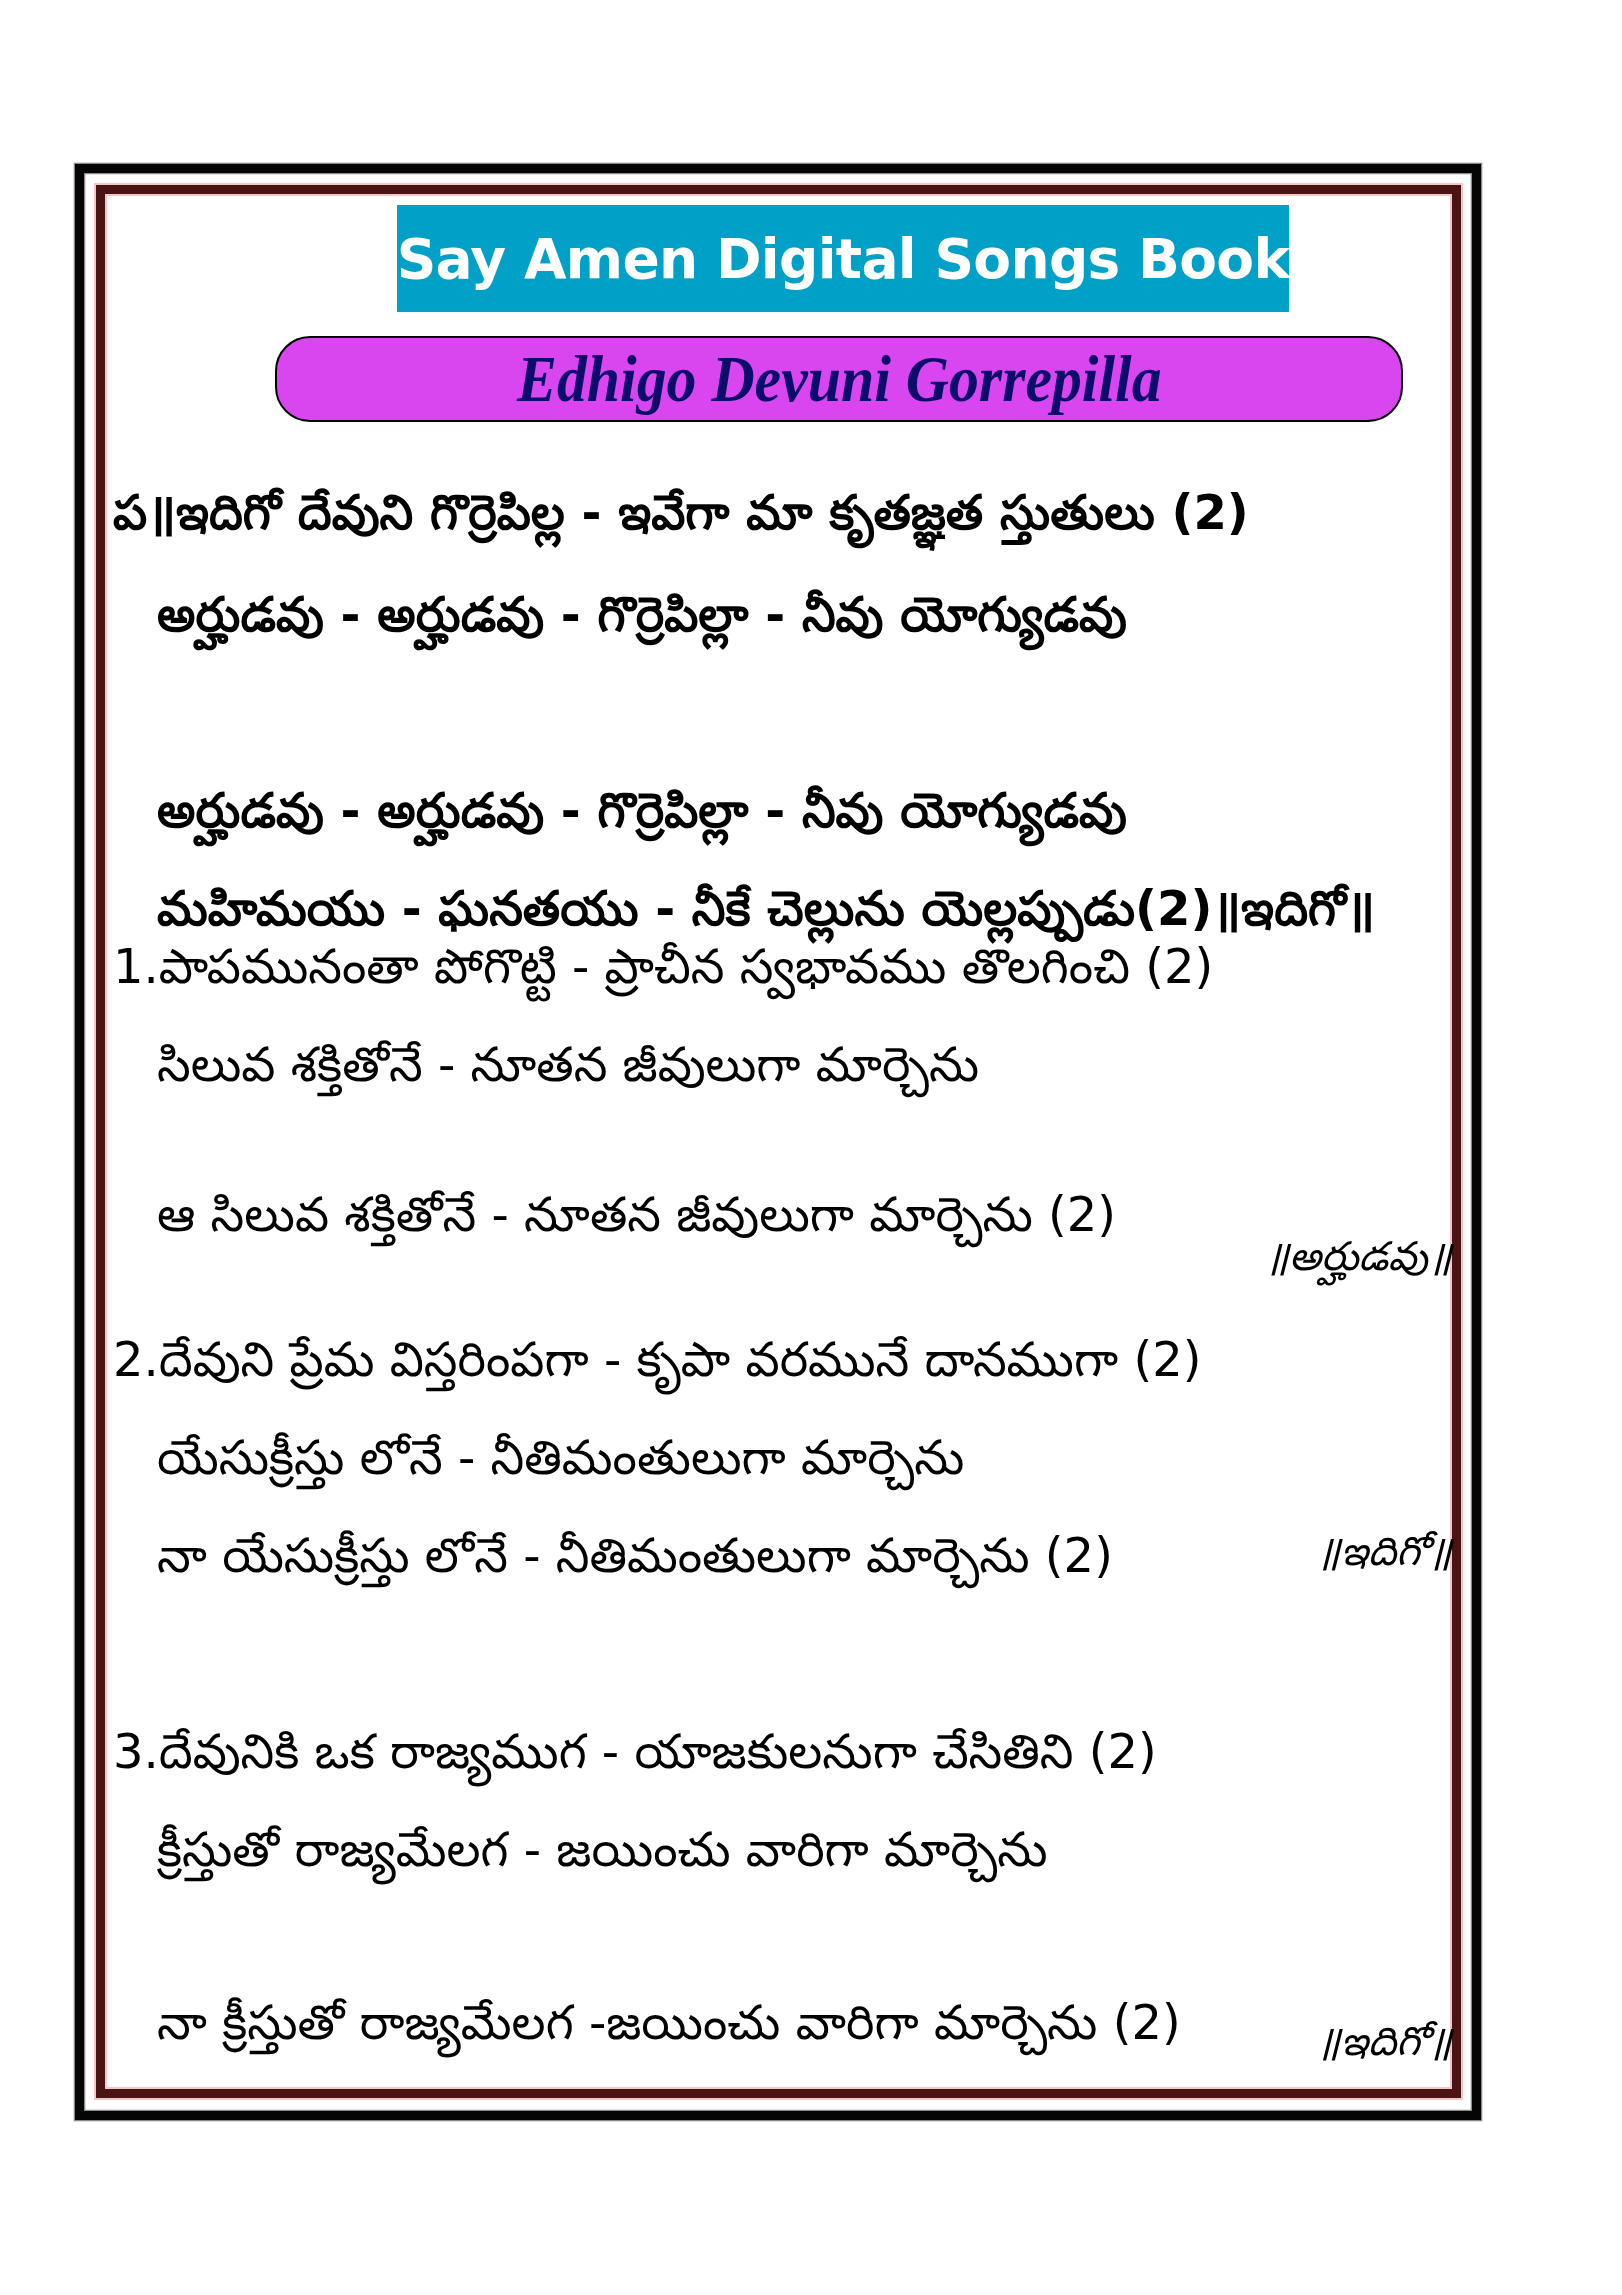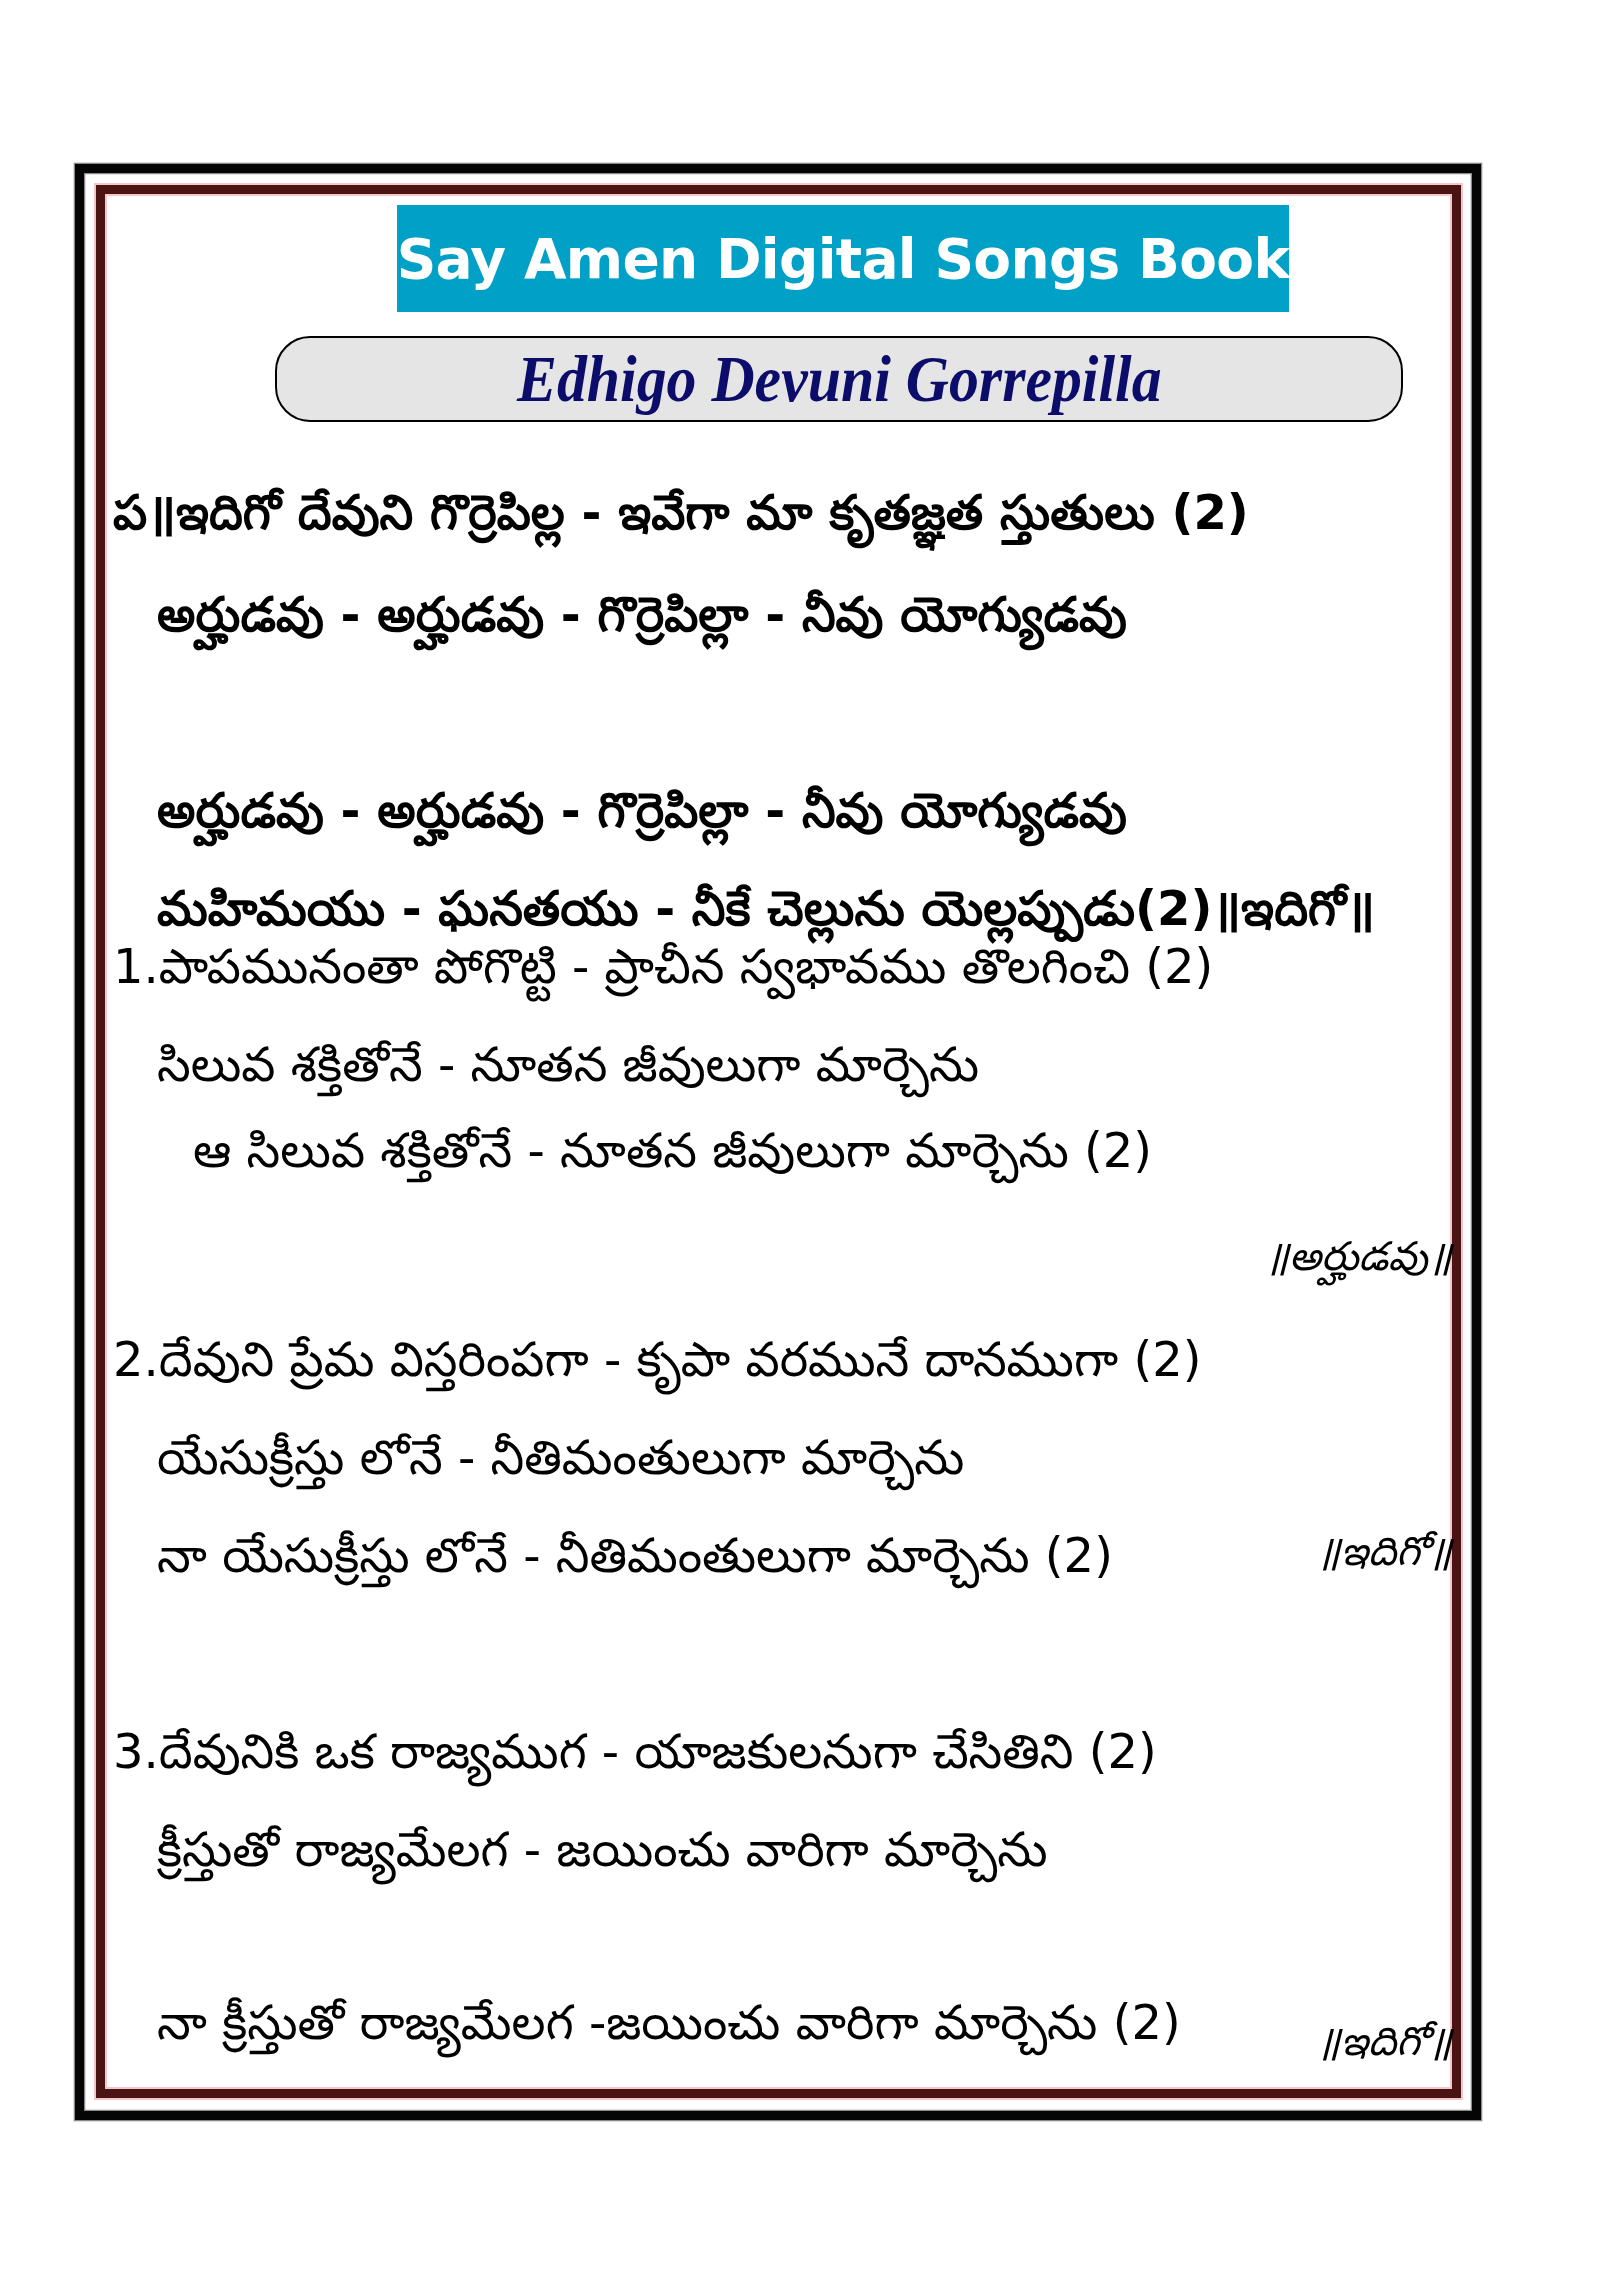--- a/index.html
+++ b/index.html
@@ -24,21 +24,21 @@
     background: #01a0c6; display: flex; align-items: center; justify-content: center;
   }
   .banner-text {
     color: #ffffff; font-family: "DejaVu Sans", "Liberation Sans", sans-serif;
     font-weight: bold; font-size: 55px; letter-spacing: -0.7px; white-space: nowrap;
   }
 
   
   .title-pill {
     position: absolute; left: 275px; top: 336px; width: 1128px; height: 86px;
-    background: #e5e5e5; border: 2.6px solid #000; border-radius: 35px; box-sizing: border-box;
+    background: #d946ef; border: 2.6px solid #000; border-radius: 35px; box-sizing: border-box;
     display: flex; align-items: center; justify-content: center;
   }
   .title-text {
     color: #0c0c6a; font-family: "Liberation Serif", "DejaVu Serif", serif;
     font-style: italic; font-weight: bold; font-size: 65px; white-space: nowrap;
     transform: scaleX(0.92);
   }
 
   
   .lyrics { position: absolute; left: 0; top: 0; width: 1622px; height: 2295px; }
@@ -67,21 +67,21 @@
 
 <div class="lyrics">
 
   <div class="line bold label" style="top:451px;">ప॥ఇదిగో దేవుని గొర్రెపిల్ల - ఇవేగా మా కృతజ్ఞత స్తుతులు (2)</div>
   <div class="line bold indent" style="top:553px;">అర్హుడవు - అర్హుడవు - గొర్రెపిల్లా - నీవు యోగ్యుడవు</div>
   <div class="line bold indent" style="top:749px;">అర్హుడవు - అర్హుడవు - గొర్రెపిల్లా - నీవు యోగ్యుడవు</div>
   <div class="line bold indent" style="top:847px;">మహిమయు - ఘనతయు - నీకే చెల్లును యెల్లప్పుడు(2)॥ఇదిగో॥</div>
 
   <div class="line label" style="top:942px;">1.పాపమునంతా పోగొట్టి - ప్రాచీన స్వభావము తొలగించి (2)</div>
   <div class="line indent" style="top:1040px;">సిలువ శక్తితోనే - నూతన జీవులుగా మార్చెను</div>
-  <div class="line indent" style="top:1126px;margin-left:36px;">ఆ సిలువ శక్తితోనే - నూతన జీవులుగా మార్చెను (2)</div>
+  <div class="line indent" style="top:1190px;">ఆ సిలువ శక్తితోనే - నూతన జీవులుగా మార్చెను (2)</div>
   <div class="tag" style="top:1236px;">॥అర్హుడవు॥</div>
 
   <div class="line label" style="top:1335px;">2.దేవుని ప్రేమ విస్తరింపగా - కృపా వరమునే దానముగా  (2)</div>
   <div class="line indent" style="top:1433px;">యేసుక్రీస్తు లోనే - నీతిమంతులుగా మార్చెను</div>
   <div class="line indent" style="top:1531px;">నా యేసుక్రీస్తు లోనే - నీతిమంతులుగా మార్చెను (2)</div>
   <div class="tag" style="top:1531px;">॥ఇదిగో॥</div>
 
   <div class="line label" style="top:1727px;text-align:center;">3.దేవునికి ఒక రాజ్యముగ - యాజకులనుగా చేసితిని  (2)</div>
   <div class="line indent" style="top:1825px;">క్రీస్తుతో రాజ్యమేలగ - జయించు వారిగా మార్చెను</div>
   <div class="line indent" style="top:1998px;">నా క్రీస్తుతో రాజ్యమేలగ -జయించు వారిగా మార్చెను (2)</div>

